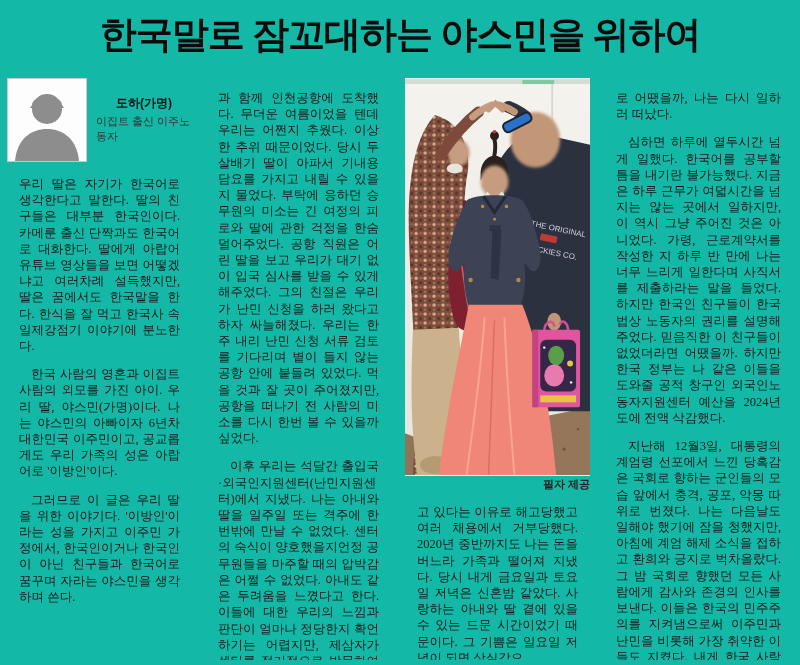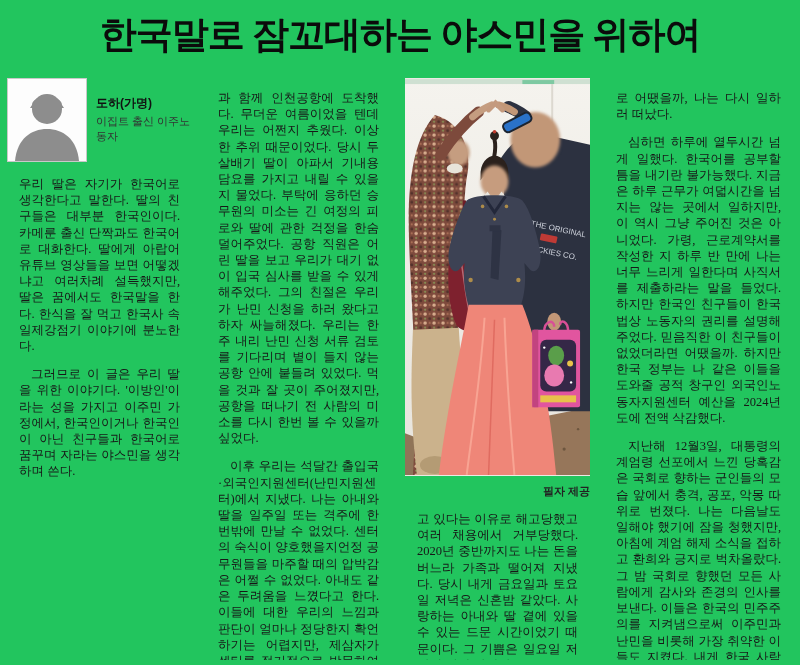--- a/index.html
+++ b/index.html
@@ -1,19 +1,19 @@
 <!DOCTYPE html>
 <html><head>
 <meta charset="utf-8">
 <style>
   * { margin:0; padding:0; box-sizing:border-box; }
   html,body { background:#e9e9e9; }
   .page {
     position:relative; width:800px; height:665px; margin:0 auto;
-    background:#22c55e; overflow:hidden;
+    background:#14b8a6; overflow:hidden;
     font-family:"Liberation Serif", serif; color:#1a1a1a;
   }
   .headline {
     padding-top:10px; height:62px;
     text-align:center; font-size:37px; font-weight:bold; letter-spacing:-1px;
     color:#0b0b0b; font-family:"Liberation Serif", serif;
   }
   .cols {
     position:absolute; top:78px; left:7px; right:7px; bottom:5px;
     display:flex; gap:14px;
@@ -28,21 +28,21 @@
     flex:0 0 80px;
   }
   .byline-right { display:flex; flex-direction:column; padding-left:9px; padding-top:2px; }
   .series-title {
     font-family:"Liberation Sans", sans-serif; font-weight:bold;
     font-size:16.5px; letter-spacing:-0.5px; color:#111;
   }
   .byline-spacer { flex:1; }
   .author-name {
     font-family:"Liberation Sans", sans-serif; font-weight:bold;
-    font-size:12px; color:#111; margin-bottom:2px;
+    font-size:12px; color:#111; margin-bottom:2px;text-align:center;
   }
   .author-desc {
     font-family:"Liberation Sans", sans-serif;
     font-size:11px; color:#333; margin-bottom:20px;
   }
 
   
   .copy { text-align:justify; font-size:12.5px; line-height:16.2px; color:#171717; }
   .copy p { margin:12px; }
   .copy p.ind { text-indent:12px; }
@@ -54,21 +54,21 @@
   
   .photo-wrap { width:185px; height:398px; overflow:hidden; background:#eceae4; }
   .photo-wrap svg { display:block; }
   .caption {
     margin-top:6px;
     font-family:"Liberation Sans", sans-serif; font-weight:bold;
     font-size:11px; line-height:15.5px; color:#222; text-align:justify;
   }
   .credit {
     font-family:"Liberation Sans", sans-serif; font-weight:bold;
-    font-size:11px; line-height:15px; color:#222; text-align:right; margin-top:8px;
+    font-size:11px; line-height:15px; color:#222; text-align:right; margin-top:1px;
   }
   .photo-col-copy { margin-top:9px; }
 </style>
 </head>
 <body>
 
 <div class="page">
 
   <h1 class="headline">한국말로 잠꼬대하는 야스민을 위하여</h1>
 
@@ -85,20 +85,21 @@
           </svg>
         </div>
         <div class="byline-right">
           <div class="byline-spacer"></div>
           <div class="author-name">도하(가명)</div>
           <div class="author-desc">이집트 출신 이주노동자</div>
         </div>
       </div>
       <div class="copy">
           <p class="">우리 딸은 자기가 한국어로 생각한다고 말한다. 딸의 친구들은 대부분 한국인이다. 카메룬 출신 단짝과도 한국어로 대화한다. 딸에게 아랍어 유튜브 영상들을 보면 어떻겠냐고 여러차례 설득했지만, 딸은 꿈에서도 한국말을 한다. 한식을 잘 먹고 한국사 속 일제강점기 이야기에 분노한다.</p>
+          <p class="ind">한국 사람의 영혼과 이집트 사람의 외모를 가진 아이. 우리 딸, 야스민(가명)이다. 나는 야스민의 아빠이자 6년차 대한민국 이주민이고, 공교롭게도 우리 가족의 성은 아랍어로 '이방인'이다.</p>
           <p class="ind">그러므로 이 글은 우리 딸을 위한 이야기다. '이방인'이라는 성을 가지고 이주민 가정에서, 한국인이거나 한국인이 아닌 친구들과 한국어로 꿈꾸며 자라는 야스민을 생각하며 쓴다.</p>
         </div>
     </div>
 
     <div class="col">
       <div class="copy">
           <p class="">과 함께 인천공항에 도착했다. 무더운 여름이었을 텐데 우리는 어쩐지 추웠다. 이상한 추위 때문이었다. 당시 두살배기 딸이 아파서 기내용 담요를 가지고 내릴 수 있을지 물었다. 부탁에 응하던 승무원의 미소는 긴 여정의 피로와 딸에 관한 걱정을 한숨 덜어주었다. 공항 직원은 어린 딸을 보고 우리가 대기 없이 입국 심사를 받을 수 있게 해주었다. 그의 친절은 우리가 난민 신청을 하러 왔다고 하자 싸늘해졌다. 우리는 한주 내리 난민 신청 서류 검토를 기다리며 볕이 들지 않는 공항 안에 붙들려 있었다. 먹을 것과 잘 곳이 주어졌지만, 공항을 떠나기 전 사람의 미소를 다시 한번 볼 수 있을까 싶었다.</p>
           <p class="ind">이후 우리는 석달간 출입국·외국인지원센터(난민지원센터)에서 지냈다. 나는 아내와 딸을 일주일 또는 격주에 한번밖에 만날 수 없었다. 센터의 숙식이 양호했을지언정 공무원들을 마주할 때의 압박감은 어쩔 수 없었다. 아내도 같은 두려움을 느꼈다고 한다. 이들에 대한 우리의 느낌과 판단이 얼마나 정당한지 확언하기는 어렵지만, 제삼자가 센터를 정기적으로 방문하여 난민들의 의견을 청취했다면 그 두려움이 덜했으리라는 건 확실하다.</p>
           <p class="ind">난민 신청 뒤 여섯달은 합법적으로 노동할 수 없다. 그러나 그 후에도 외국인으로서 일하기는 녹록지 않았다. 우선 브로커(중개인)를 통해 일자리를 구해야 했고, 그렇게 한다 해도 쉽지 않은 일투성이였다. 가령 어느 날 브로커는 돼지고기를 먹어야 채용한다고 전했고, 아내한테도 일하려면 히잡을 쓰지 말라고 했다. 나는 난민 신청자 비자로 체류하</p>
         </div>

